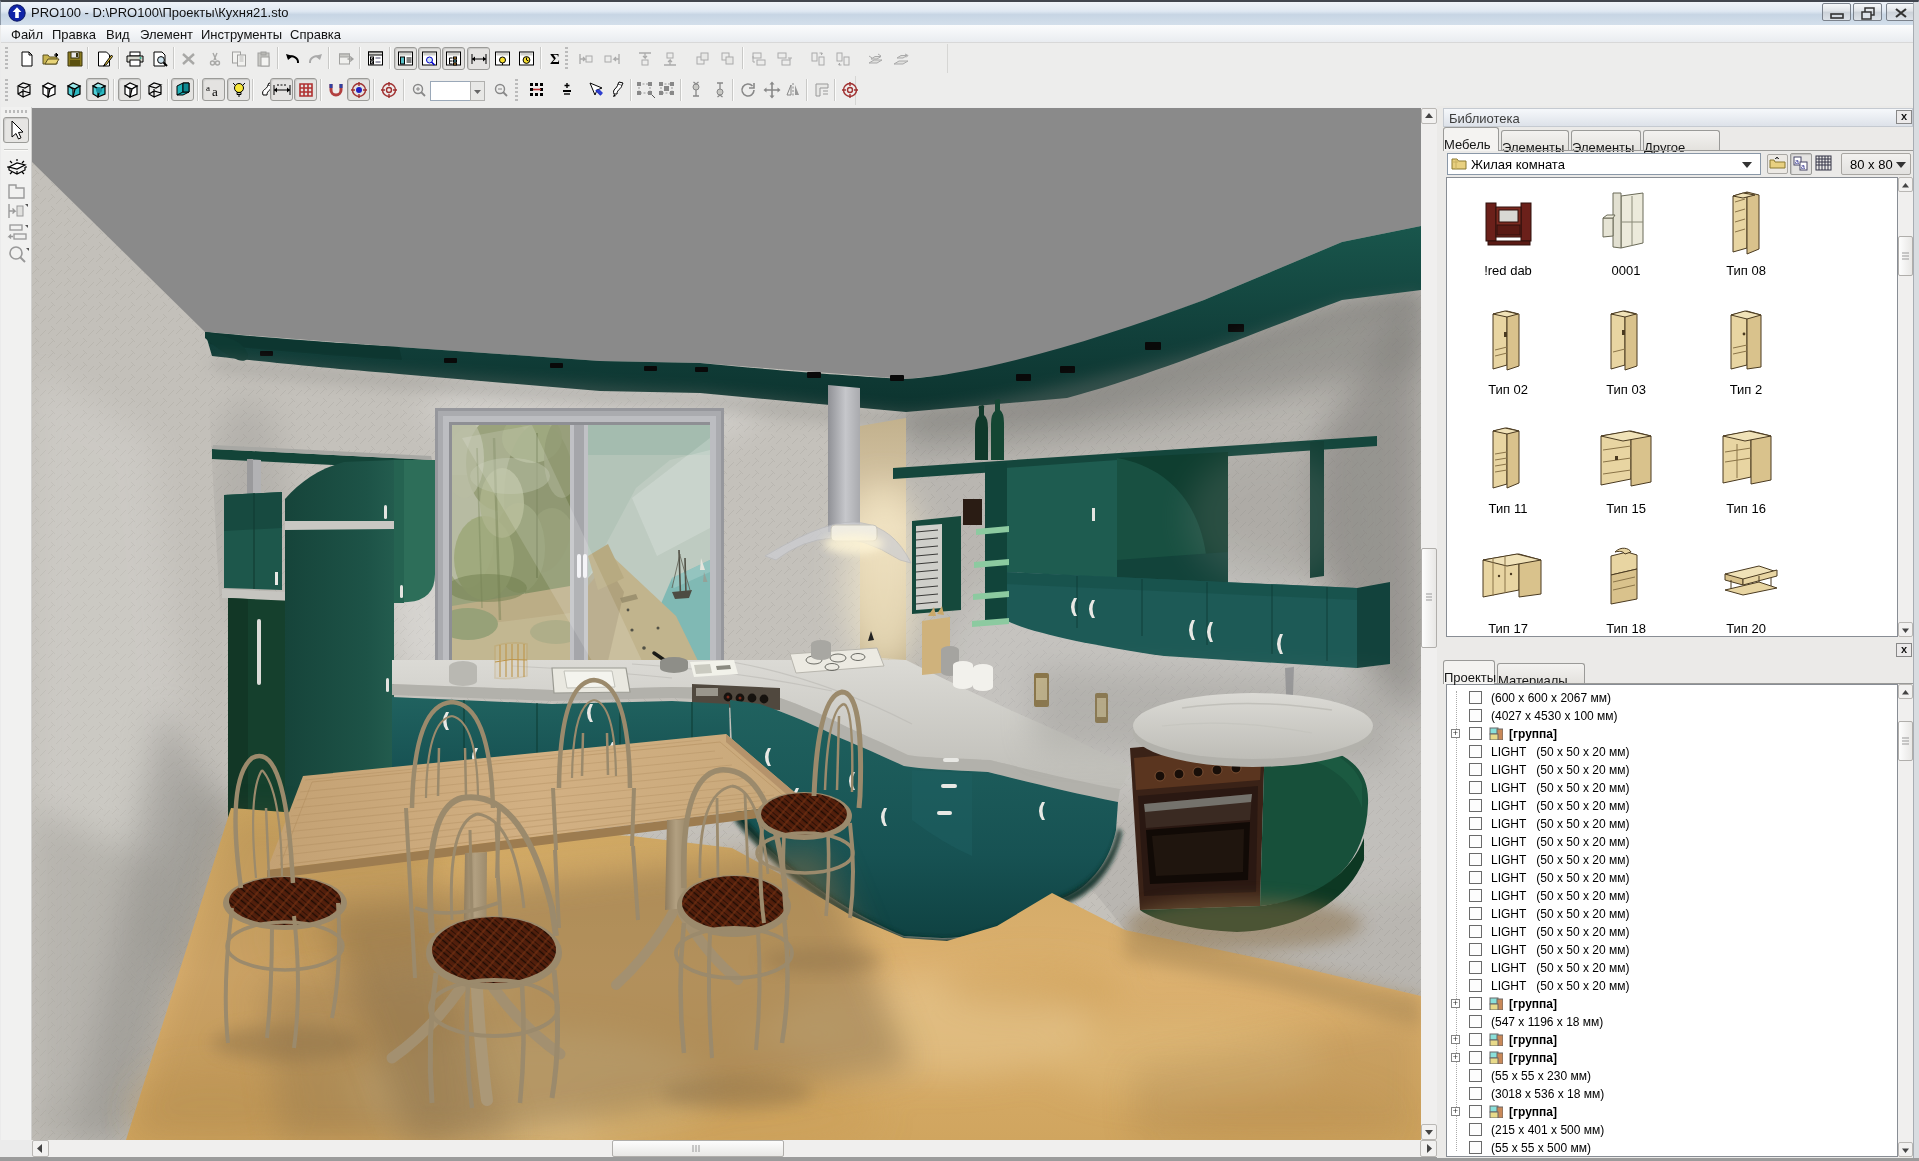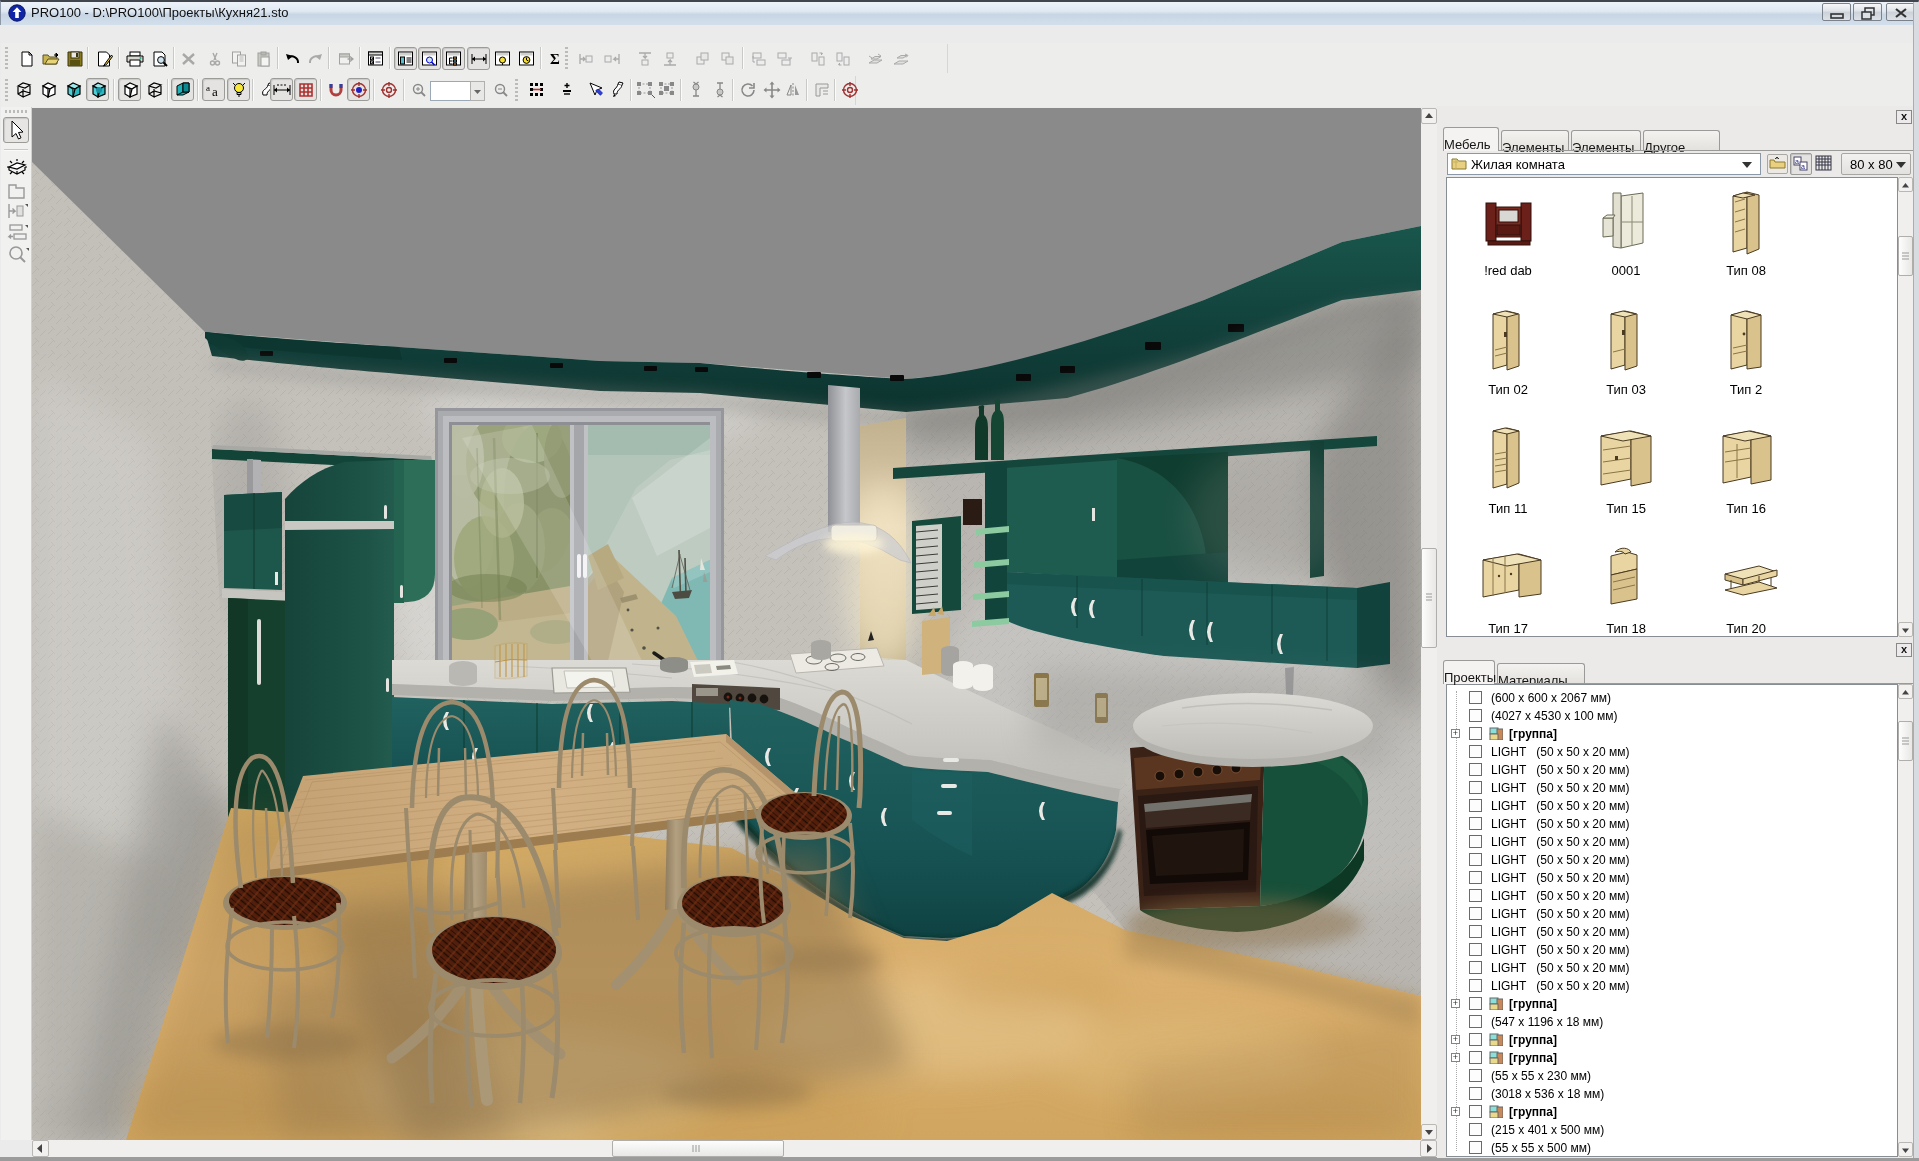--- a/index.html
+++ b/index.html
@@ -69,20 +69,28 @@
         <rect x="11" y="4" width="9" height="7" fill="none" stroke="#333" stroke-width="1.5"></rect>
         <rect x="8" y="8" width="9" height="7" fill="#dde2e8" stroke="#333" stroke-width="1.5"></rect>
       </svg>
     </div>
 <div class="abs winbtn" style="left:1886px">
       <svg width="29" height="18">
         <path d="M9 5 L19 13 M19 5 L9 13" stroke="#333" stroke-width="2.2"></path>
       </svg>
     </div>
 
+<div class="abs" id="menubar">
+<span style="left:10px">Файл</span>
+      <span style="left:51px">Правка</span>
+      <span style="left:105px">Вид</span>
+      <span style="left:139px">Элемент</span>
+      <span style="left:200px">Инструменты</span>
+      <span style="left:289px">Справка</span>
+</div>
 
 <div class="abs" id="tb1">
       <div class="grip" style="left:4px"></div>
       <div class="tbpanel" style="left:10px;width:937px"></div>
       <div id="tb1icons">
 <div class="tbtn" style="left:14px;top:4px">
           <svg width="16" height="16">
             <path d="M3 1 h7 l3 3 v11 h-10 z" fill="#fff" stroke="#000"></path>
             <path d="M10 1 v3 h3" fill="none" stroke="#000"></path>
           </svg>
@@ -1090,20 +1098,21 @@
 <div class="abs sthumb sthumbH" style="left:612px;top:1140px;width:172px;height:17px"><svg width="170" height="15">
         <path d="M80 4 v7 M83 4 v7 M86 4 v7" stroke="#999" stroke-width="1"></path>
       </svg></div>
 <div class="abs" style="left:0;top:1157px;width:1919px;height:4px;background:#9b9b9b"></div>
 
 <div class="abs" style="left:1437px;top:106px;width:6px;height:1052px;background:#ebeae8"></div>
 <div class="abs" style="left:1913px;top:2px;width:6px;height:1156px;background:#d8dce0;border-left:1px solid #a8adb3"></div>
 
 <div class="abs" id="panels">
 
+<div class="phead" style="top:2px">Библиотека</div>
 <div class="pclose" style="left:453px;top:4px">x</div>
 <div class="tab active" style="left:0px;top:21px;width:56px">Мебель</div>
 <div class="tab" style="left:58px;top:24px;width:68px">Элементы</div>
 <div class="tab" style="left:128px;top:24px;width:70px">Элементы</div>
 <div class="tab" style="left:200px;top:24px;width:77px">Другое</div>
 <div class="tabline" style="left:56px;top:44px;width:414px"></div>
 <div style="position:absolute;left:4px;top:47px;width:314px;height:22px;background:#fff;border:1px solid #8a98a8"></div>
 <svg style="position:absolute;left:8px;top:50px" width="16" height="16">
         <path d="M1 13 V3 h5 l1.5 2 H15 v8 z" fill="#e8d080" stroke="#8a7830"></path>
         <path d="M5 3 v10 M1 6 h6" stroke="#c8b060" fill="none"></path>

